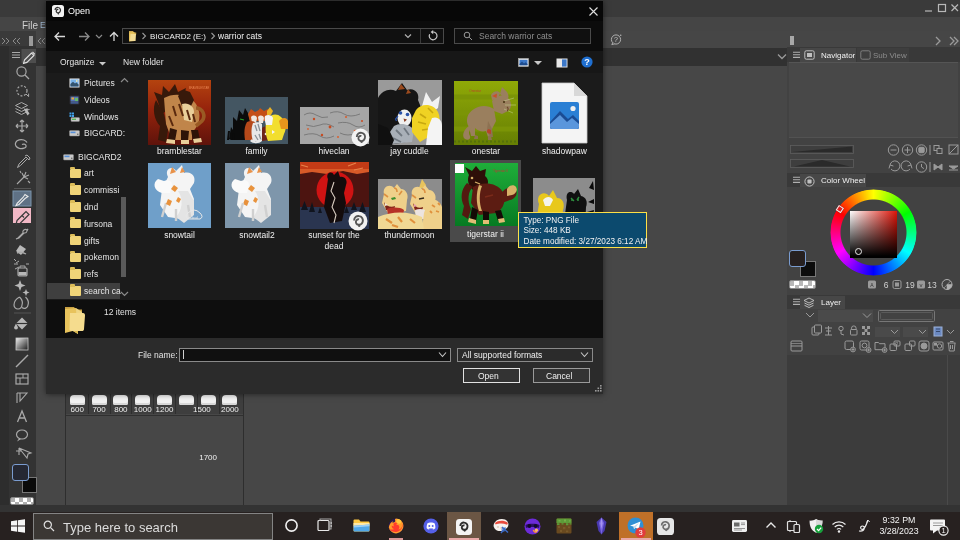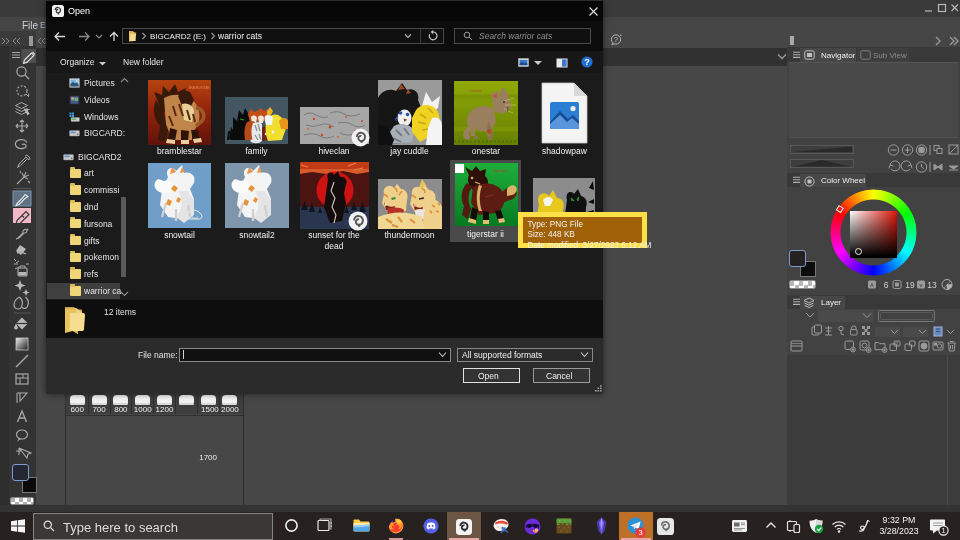--- a/index.html
+++ b/index.html
@@ -71,21 +71,21 @@
         <div class="abs sw" style="left:99.2px;"></div>
       <div class="abs sw" style="left:121px;"></div>
         <div class="abs sw" style="left:142.8px;"></div>
       <div class="abs sw" style="left:164.6px;"></div>
         <div class="abs sw" style="left:186.4px;"></div>
       <div class="abs swn" style="left:30.3px;">600</div>
         <div class="abs swn" style="left:52.1px;">700</div>
       <div class="abs swn" style="left:73.9px;">800</div>
         <div class="abs swn" style="left:95.7px;">1000</div>
       <div class="abs swn" style="left:117.5px;">1200</div>
-        <div class="abs swn" style="left:141px;padding-left:24px;">1500</div>
+        <div class="abs swn" style="left:133px;padding-left:24px;">1500</div>
       <div class="abs swn" style="left:161.1px;margin-top:48px;">1700</div>
         <div class="abs swn" style="left:182.9px;">2000</div>
       <div class="abs" style="left:51.7px;top:10px;width:1px;height:24px;background:#2e2e2e;"></div>
       <div class="abs" style="left:73.5px;top:10px;width:1px;height:24px;background:#2e2e2e;"></div>
       <div class="abs" style="left:95.3px;top:10px;width:1px;height:24px;background:#2e2e2e;"></div>
       <div class="abs" style="left:117.1px;top:10px;width:1px;height:24px;background:#2e2e2e;"></div>
       <div class="abs" style="left:138.9px;top:10px;width:1px;height:24px;background:#2e2e2e;"></div>
       <div class="abs" style="left:160.7px;top:10px;width:1px;height:24px;background:#2e2e2e;"></div>
       <div class="abs" style="left:182.5px;top:10px;width:1px;height:24px;background:#2e2e2e;"></div>
     </div>
@@ -425,21 +425,21 @@
     <svg class="abs" style="left:381px;top:29px;" width="12" height="12" viewBox="0 0 12 12">
       <path d="M2.6 4.2 a3.9 3.9 0 1 0 3.2-2.2" fill="none" stroke="#c8c8c8" stroke-width="1.2"></path>
       <path d="M6.2 0 L3.6 2.1 L6.2 4.2 Z" fill="#c8c8c8"></path>
     </svg>
 
     <div class="abs" style="left:408px;top:27px;width:137px;height:16px;background:#101010;border:1px solid #4a4a4a;"></div>
     <svg class="abs" style="left:417px;top:30px;" width="10" height="10" viewBox="0 0 10 10">
       <circle cx="4" cy="4" r="2.8" fill="none" stroke="#9a9a9a" stroke-width="1"></circle>
       <line x1="6.2" y1="6.2" x2="9" y2="9" stroke="#9a9a9a" stroke-width="1"></line>
     </svg>
-    <div class="abs txt" style="left:433px;top:30px;font-size:8.5px;color:#8f8f8f;font-style:italic;">Search warrior cats</div>
+    <div class="abs txt" style="left:433px;top:30px;font-size:8.5px;color:#8f8f8f;">Search warrior cats</div>
 
     <div class="abs" style="left:0;top:50px;width:557px;height:22px;background:#171717;"></div>
     <div class="abs txt" style="left:14px;top:56px;font-size:8.5px;color:#e4e4e4;">Organize</div>
     <svg class="abs" style="left:52px;top:60px;" width="9" height="6" viewBox="0 0 9 6">
         <path d="M1 1 L4.5 4.5 L8 1" fill="#c8c8c8"></path>
       </svg>
     <div class="abs txt" style="left:77px;top:56px;font-size:8.5px;color:#e4e4e4;">New folder</div>
 
     <svg class="abs" style="left:472px;top:57px;" width="11" height="9" viewBox="0 0 11 9">
       <rect x="0.5" y="0.5" width="10" height="8" fill="#e8e8e8" stroke="#bbb" stroke-width="0.5"></rect>
@@ -504,21 +504,21 @@
         <div class="abs pt pf" style="top:128.9px;">dnd</div>
       <div class="abs fold" style="top:145.9px;"></div>
         <div class="abs pt pf" style="top:145.7px;">fursona</div>
       <div class="abs fold" style="top:162.7px;"></div>
         <div class="abs pt pf" style="top:162.5px;">gifts</div>
       <div class="abs fold" style="top:179.5px;"></div>
         <div class="abs pt pf" style="top:179.3px;">pokemon</div>
       <div class="abs fold" style="top:196.3px;"></div>
         <div class="abs pt pf" style="top:196.1px;">refs</div>
       <div class="abs fold" style="top:213.1px;"></div>
-        <div class="abs pt pf" style="top:212.9px;">warrior ca</div>
+        <div class="abs pt pf" style="top:212.9px;">search ca</div>
 
       <div class="abs" style="left:75px;top:124px;width:5px;height:80px;background:#5a5a5a;"></div>
       <svg class="abs" style="left:74px;top:4px;" width="9" height="7" viewBox="0 0 9 7">
           <path d="M1 5 L4.5 1.5 L8 5" fill="none" stroke="#8a8a8a" stroke-width="1.2"></path>
         </svg>
       <svg class="abs" style="left:74px;top:217px;" width="9" height="7" viewBox="0 0 9 7">
           <path d="M1 2 L4.5 5.5 L8 2" fill="none" stroke="#8a8a8a" stroke-width="1.2"></path>
         </svg>
 
       <svg class="abs" style="left:102px;top:7px;" width="63" height="65" viewBox="0 0 63 65">
@@ -775,21 +775,21 @@
           <rect x="5" y="0" width="1.6" height="1.6"></rect>
           <rect x="2.5" y="2.5" width="1.6" height="1.6"></rect>
           <rect x="5" y="2.5" width="1.6" height="1.6"></rect>
           <rect x="0" y="5" width="1.6" height="1.6"></rect>
           <rect x="2.5" y="5" width="1.6" height="1.6"></rect>
           <rect x="5" y="5" width="1.6" height="1.6"></rect>
         </g>
     </svg>
   </div>
 
-  <div id="tooltip" class="abs" style="left:518px;top:211.5px;width:129px;height:36.5px;background:#a16207;border:5px solid #fde047;z-index:30;">
+  <div id="tooltip" class="abs" style="left:518px;top:211.5px;width:129px;height:36.5px;background:#0c4a6e;border:1px solid #fde047;z-index:30;">
     <div class="abs txt" style="left:4.5px;top:3px;font-size:8.2px;color:#f2f2f2;">Type: PNG File</div>
     <div class="abs txt" style="left:4.5px;top:13.5px;font-size:8.2px;color:#f2f2f2;">Size: 448 KB</div>
     <div class="abs txt" style="left:4.5px;top:24px;font-size:8.2px;color:#f2f2f2;">Date modified: 3/27/2023 6:12 AM</div>
   </div>
 
   <div id="taskbar" class="abs" style="left:0;top:512px;width:960px;height:28px;background:#272120;overflow:hidden;">
 
     <svg class="abs" style="left:11px;top:7px;" width="14" height="14" viewBox="0 0 14 14">
       <path d="M0 2.2 L6.2 1.3 V6.6 H0 Z M7 1.2 L14 0.2 V6.6 H7 Z M0 7.4 H6.2 V12.7 L0 11.8 Z M7 7.4 H14 V13.8 L7 12.8 Z" fill="#f5f5f5"></path>
     </svg>

